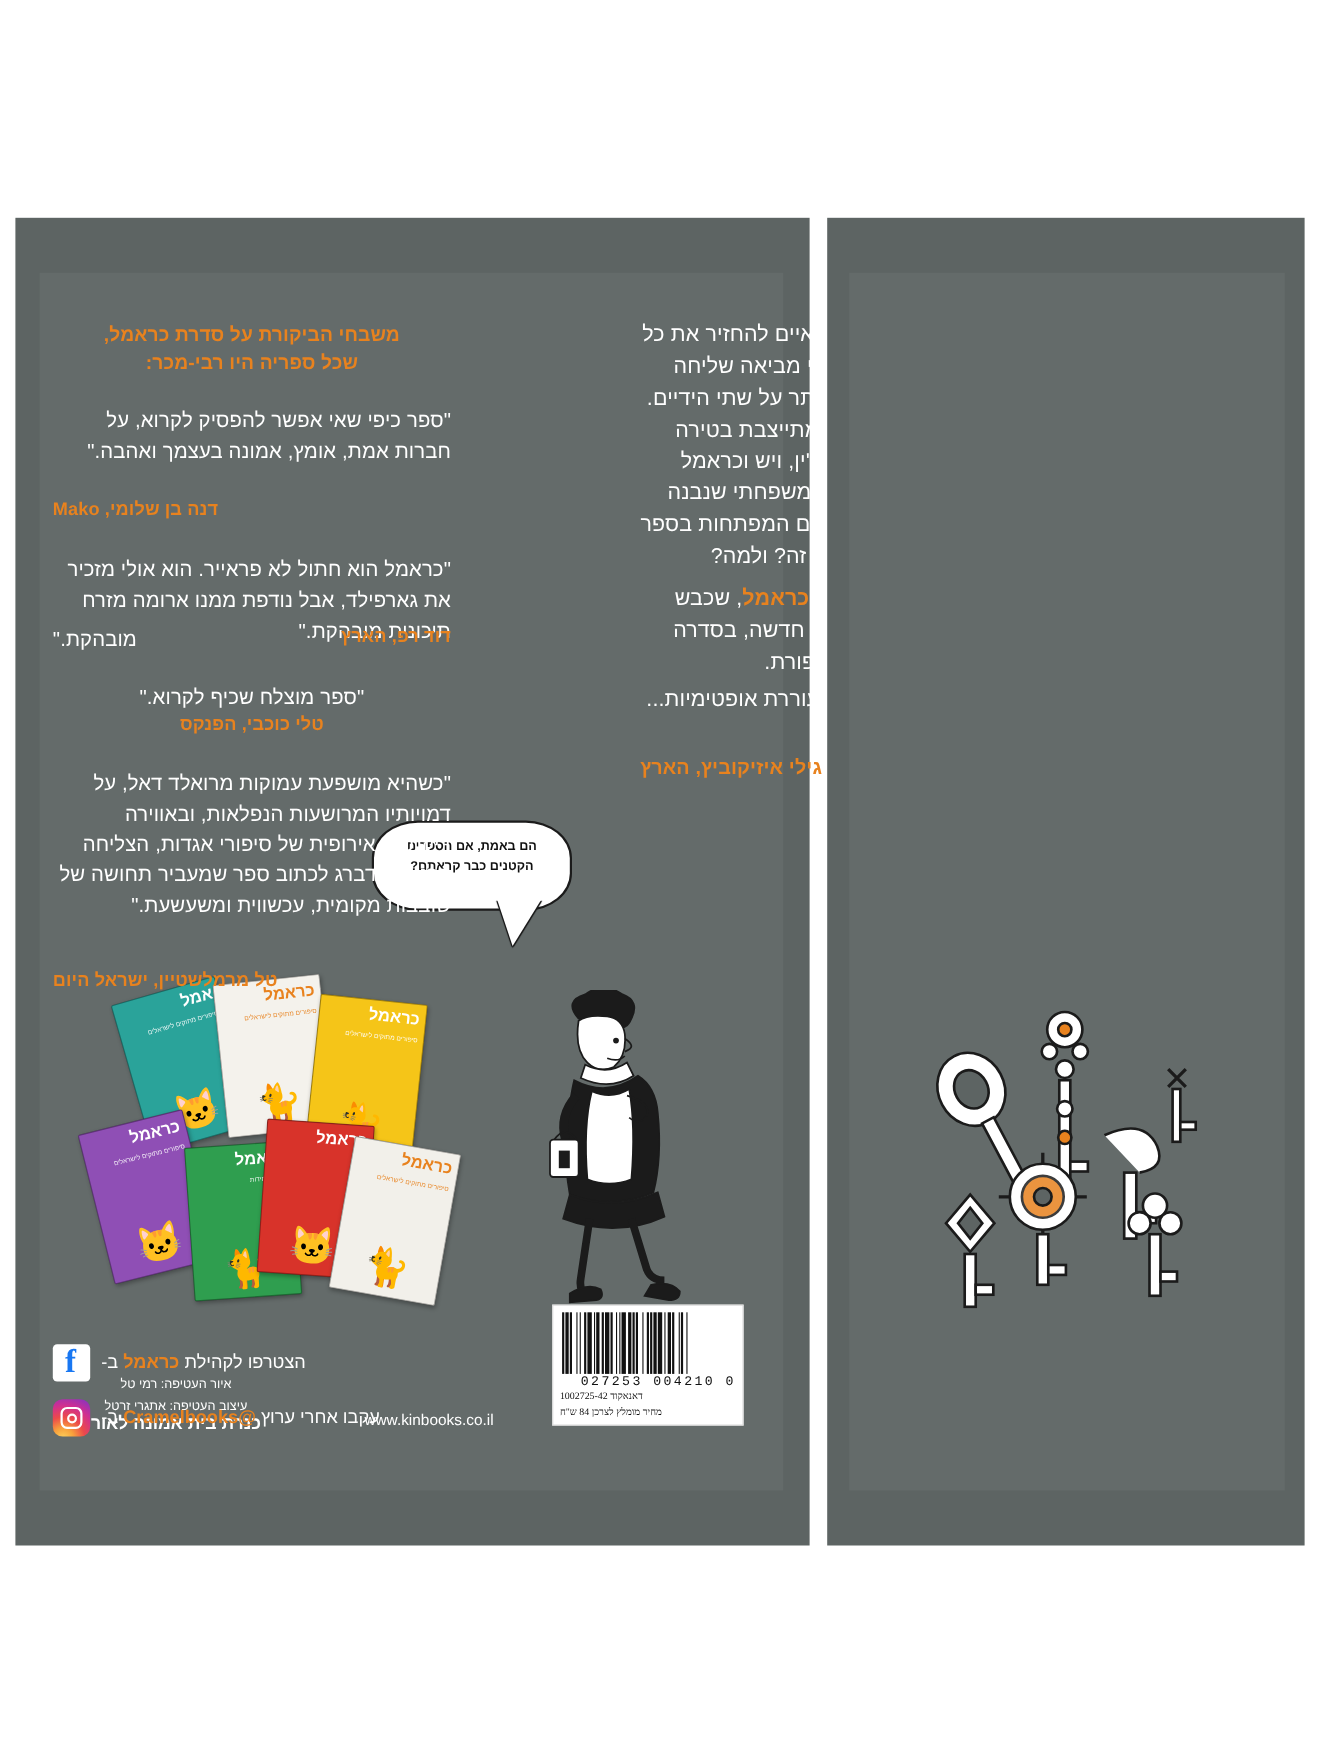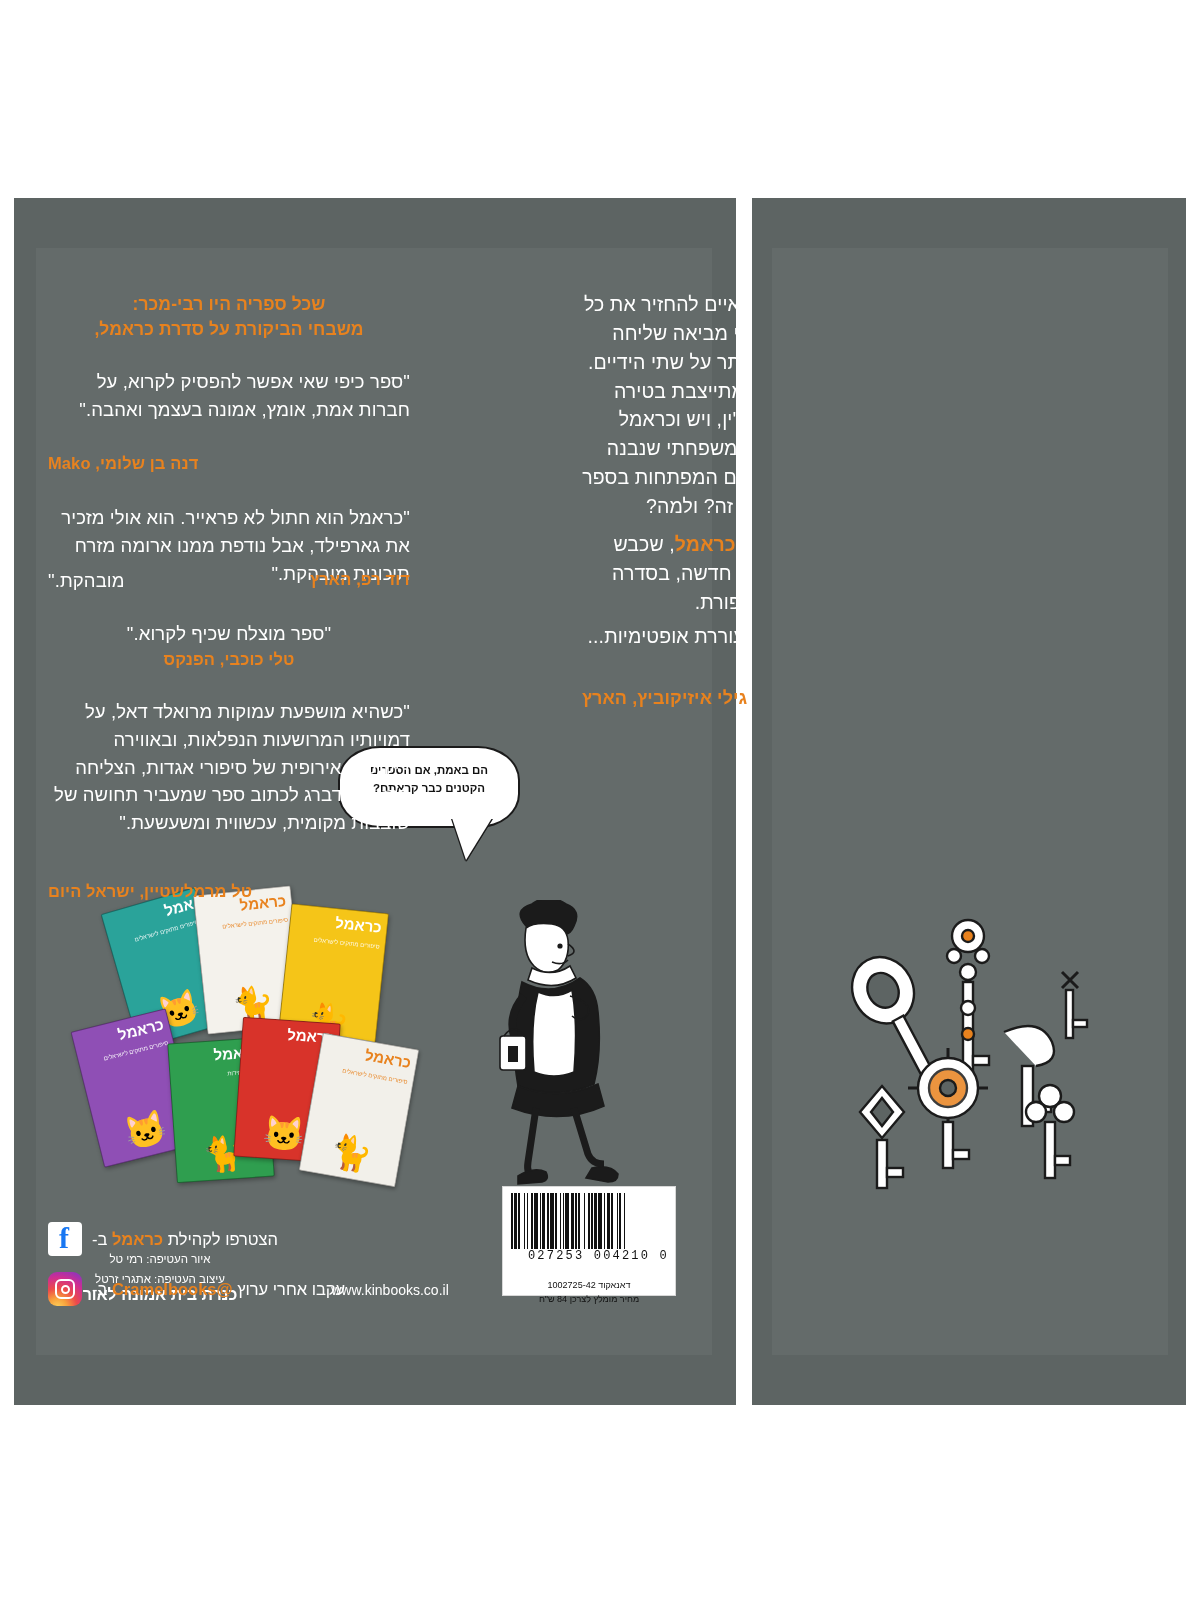--- a/index.html
+++ b/index.html
@@ -251,27 +251,28 @@
     top: 62px;
     width: 160px;
     font-size: 12px;
     color: #111;
     letter-spacing: 2.2px;
     font-family: Liberation Mono, monospace;
   }
   #barcode-meta {
     position: absolute;
     left: 6px;
-    top: 92px;
+    top: 76px;
     width: 160px;
     font-size: 9px;
     color: #111;
     direction: rtl;
-    text-align: center;
+    text-align: left;
     line-height: 1.5;
+    font-family: Liberation Serif, serif;
   }
 
   
   #site-url {
     position: absolute;
     left: 290px;
     top: 1258px;
     width: 200px;
     font-size: 14px;
     color: #ffffff;
@@ -512,22 +513,22 @@
   <div id="pub-credits">
     <div>איור העטיפה: רמי טל</div>
     <div>עיצוב העטיפה: אתגרי זרטל</div>
   </div>
   <div id="publisher-name">כנרת בית אמונה לאור</div>
 
   <div class="grey-card" id="flap-panel"></div>
   <div class="inner" id="flap-inner"></div>
 
   <div class="txt" id="flap-head">
+    <div>משבחי הביקורת על סדרת כראמל,</div>
     <div>שכל ספריה היו רבי-מכר:</div>
-    <div>משבחי הביקורת על סדרת כראמל,</div>
   </div>
 
   <div class="txt review" id="rev1">"ספר כיפי שאי אפשר להפסיק לקרוא, על חברות אמת, אומץ, אמונה בעצמך ואהבה."</div>
   <div class="txt review-credit" id="rev1c">דנה בן שלומי, Mako</div>
 
   <div class="txt review" id="rev2">"כראמל הוא חתול לא פראייר. הוא אולי מזכיר את גארפילד, אבל נודפת ממנו ארומה מזרח תיכונית מובהקת."</div>
   <div class="txt review-credit" id="rev2c">
     <span>דוד רפ, הארץ</span>
     <span class="txt" style="position:relative;color:#fff;font-weight:normal;font-size:18.5px;">מובהקת."</span>
   </div>

